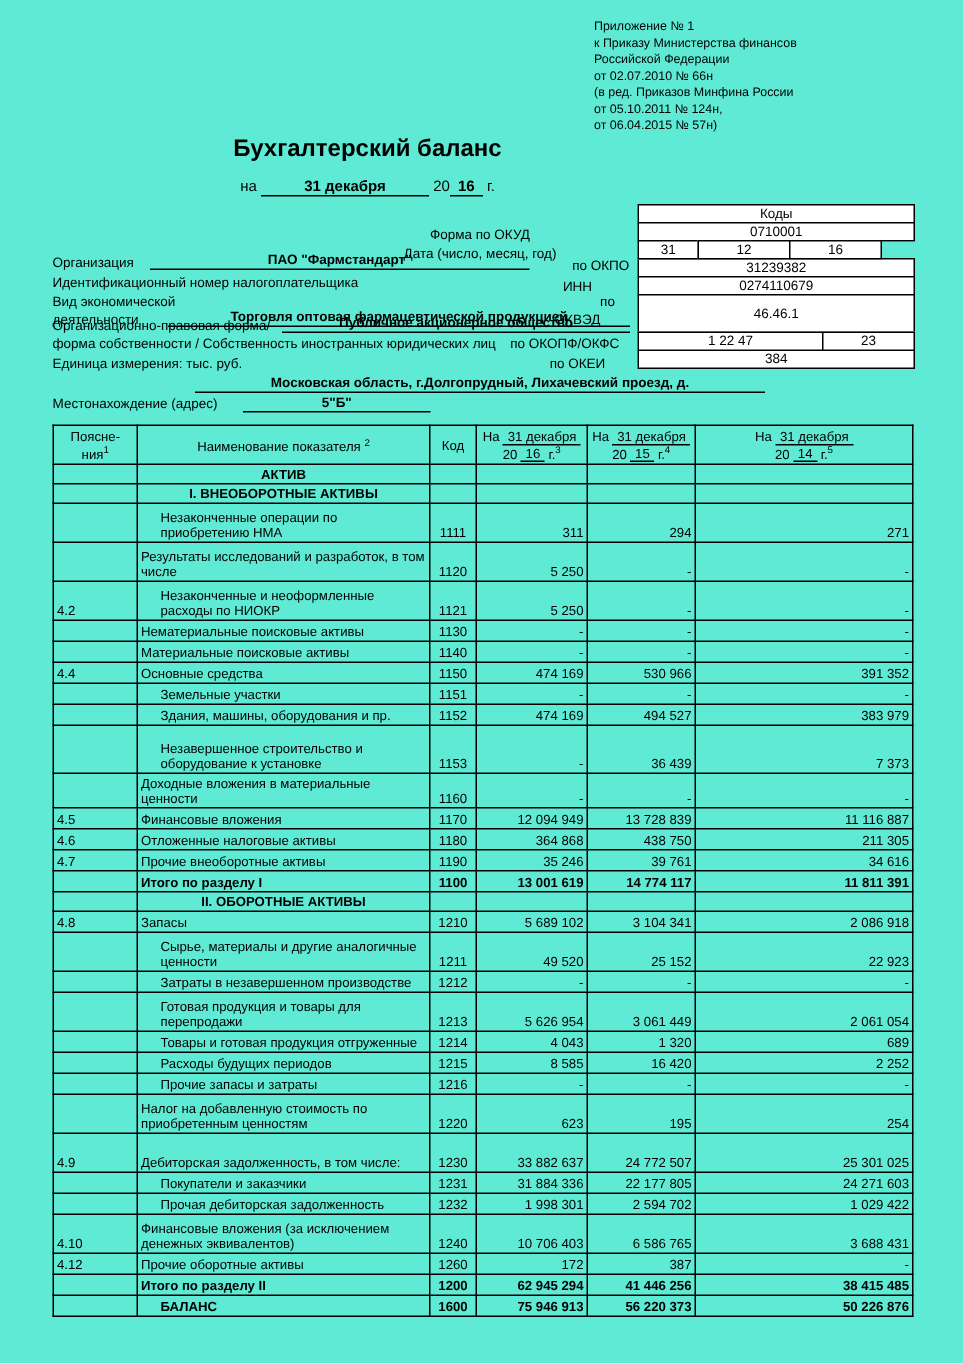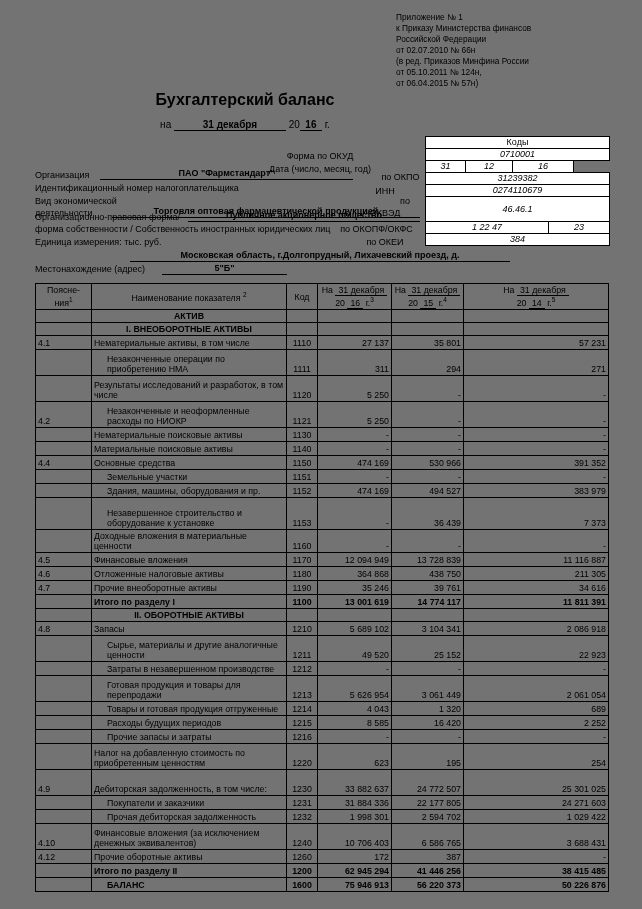--- a/index.html
+++ b/index.html
@@ -1,40 +1,40 @@
 <!DOCTYPE html>
 <html><head>
 <meta charset="utf-8">
 <style>
   * { margin:0; padding:0; box-sizing:border-box; }
   html,body { background:#ffffff; }
   .page {
-    position:relative; width:642px; height:909px; background:#737373;
+    position:relative; width:642px; height:909px; background:#5eead4;
     font-family:"Liberation Sans", sans-serif; color:#000; overflow:hidden;
   }
   .abs { position:absolute; }
   .lbl { font-size:9px; line-height:11px; }
   .r { text-align:center; }
   .b { font-weight:bold; }
   .header-note { left:396px; top:12px; font-size:8.3px; line-height:1.32; }
   .doc-title { left:60px; top:91px; width:370px; text-align:center; font-weight:bold; font-size:16px; }
   .title-date { left:60px; top:119px; width:370px; text-align:center; font-size:10px; }
   .fill2 { display:inline-block; border-bottom:1px solid #000; text-align:center; }
   .fill { border-bottom:1px solid #000; text-align:center; font-size:9px; height:13px; line-height:12px; }
   
   .codes { left:425px; top:136px; width:185px; font-size:9px; }
-  .codes > * + * { margin-top:-1px;font-style:italic; }
+  .codes > * + * { margin-top:-1px; }
   .codes .cell {
     height:13px; border:1px solid #000; display:flex; align-items:center;
     justify-content:center; background:#fff; line-height:11px;
   }
   .codes .cell.okved { height:26px; }
   .crow { display:flex; }
   .crow .cell + .cell { margin-left:-1px; }
-  .d1 { width:41px; } .d2 { width:48px; } .d3 { width:62px; }
+  .d1 { width:41px; } .d2 { width:62px; } .d3 { width:62px; }
   .o1 { width:124px; } .o2 { width:62px; }
   
   table.balance {
     position:absolute; left:35px; top:283px; width:573px;
     border-collapse:collapse; table-layout:fixed; font-size:8.8px;
   }
   table.balance th, table.balance td {
     border:1px solid #000; padding:1px 2px; vertical-align:bottom;
     font-weight:normal; line-height:10px;
   }
@@ -170,28 +170,20 @@
           <td class="val v3"></td>
         </tr>
         <tr class="section">
           <td class="expl"></td>
           <td class="name">I. ВНЕОБОРОТНЫЕ АКТИВЫ</td>
           <td class="code"></td>
           <td class="val"></td>
           <td class="val"></td>
           <td class="val v3"></td>
         </tr>
-        <tr>
-          <td class="expl">4.1</td>
-          <td class="name">Нематериальные активы, в том числе</td>
-          <td class="code">1110</td>
-          <td class="val">27 137</td>
-          <td class="val">35 801</td>
-          <td class="val v3">57 231</td>
-        </tr>
         <tr class="sub tall">
           <td class="expl"></td>
           <td class="name">Незаконченные операции по приобретению НМА</td>
           <td class="code">1111</td>
           <td class="val">311</td>
           <td class="val">294</td>
           <td class="val v3">271</td>
         </tr>
         <tr class="tall">
           <td class="expl"></td>

